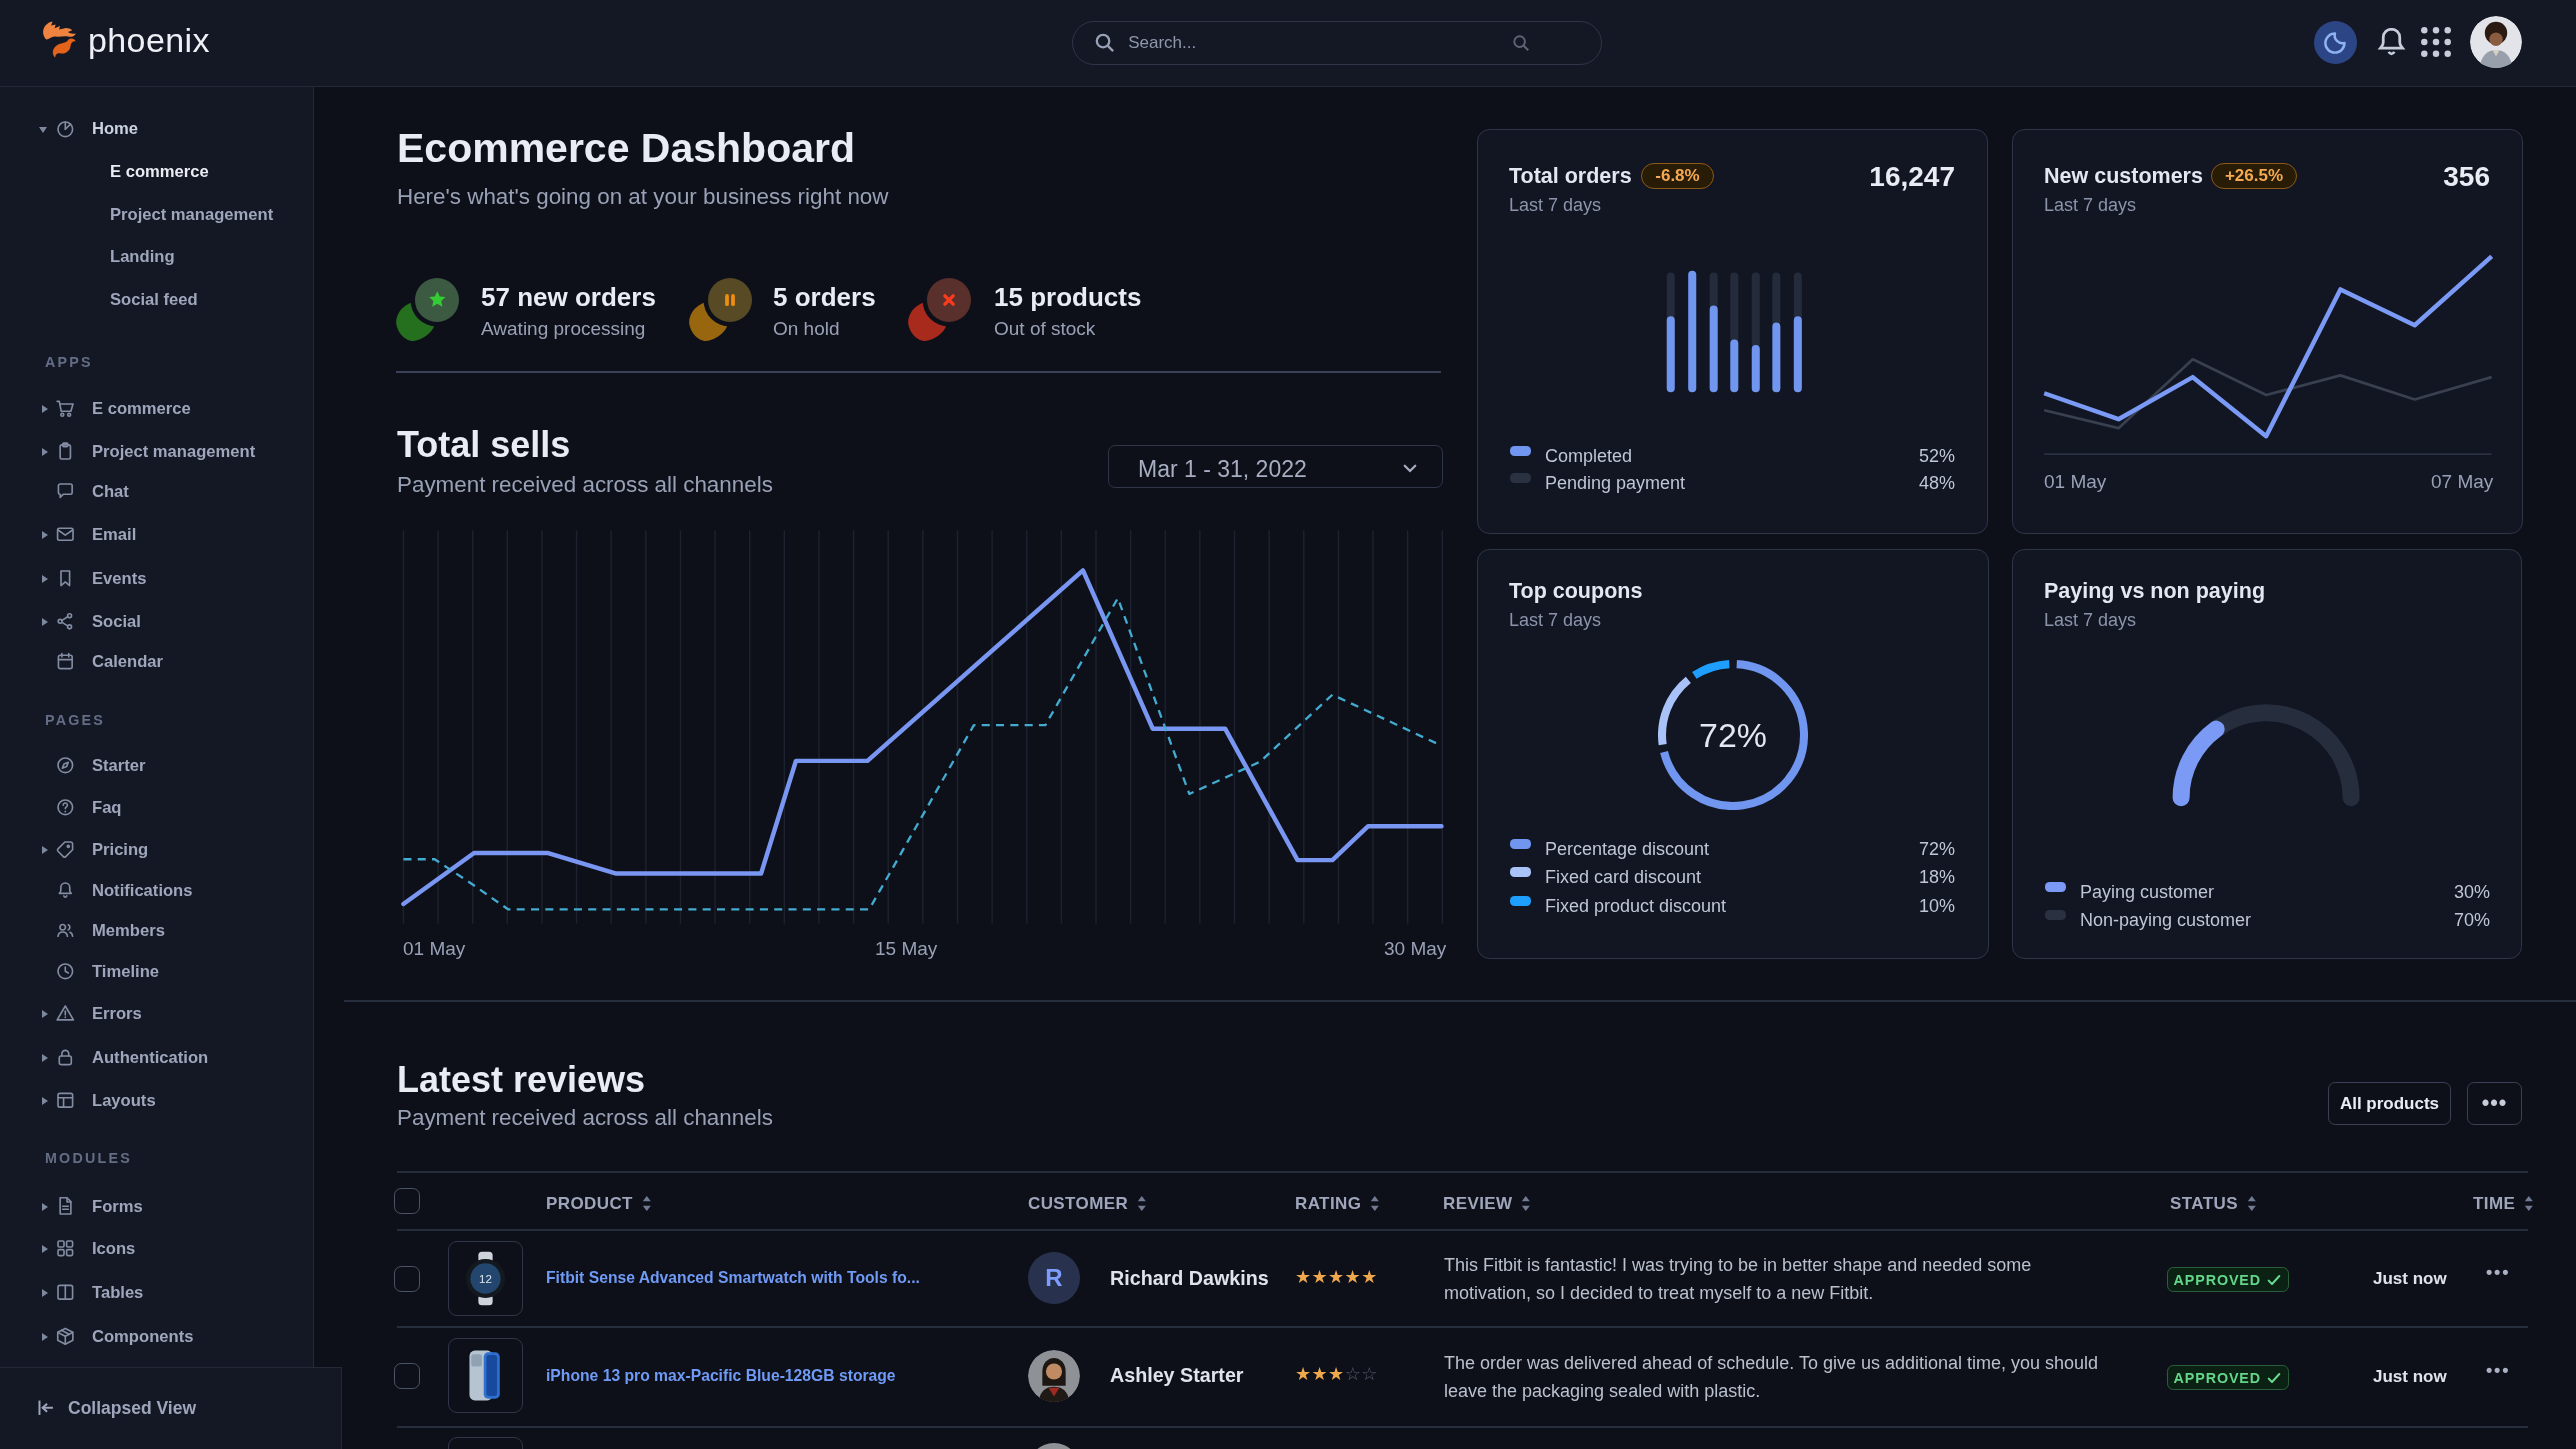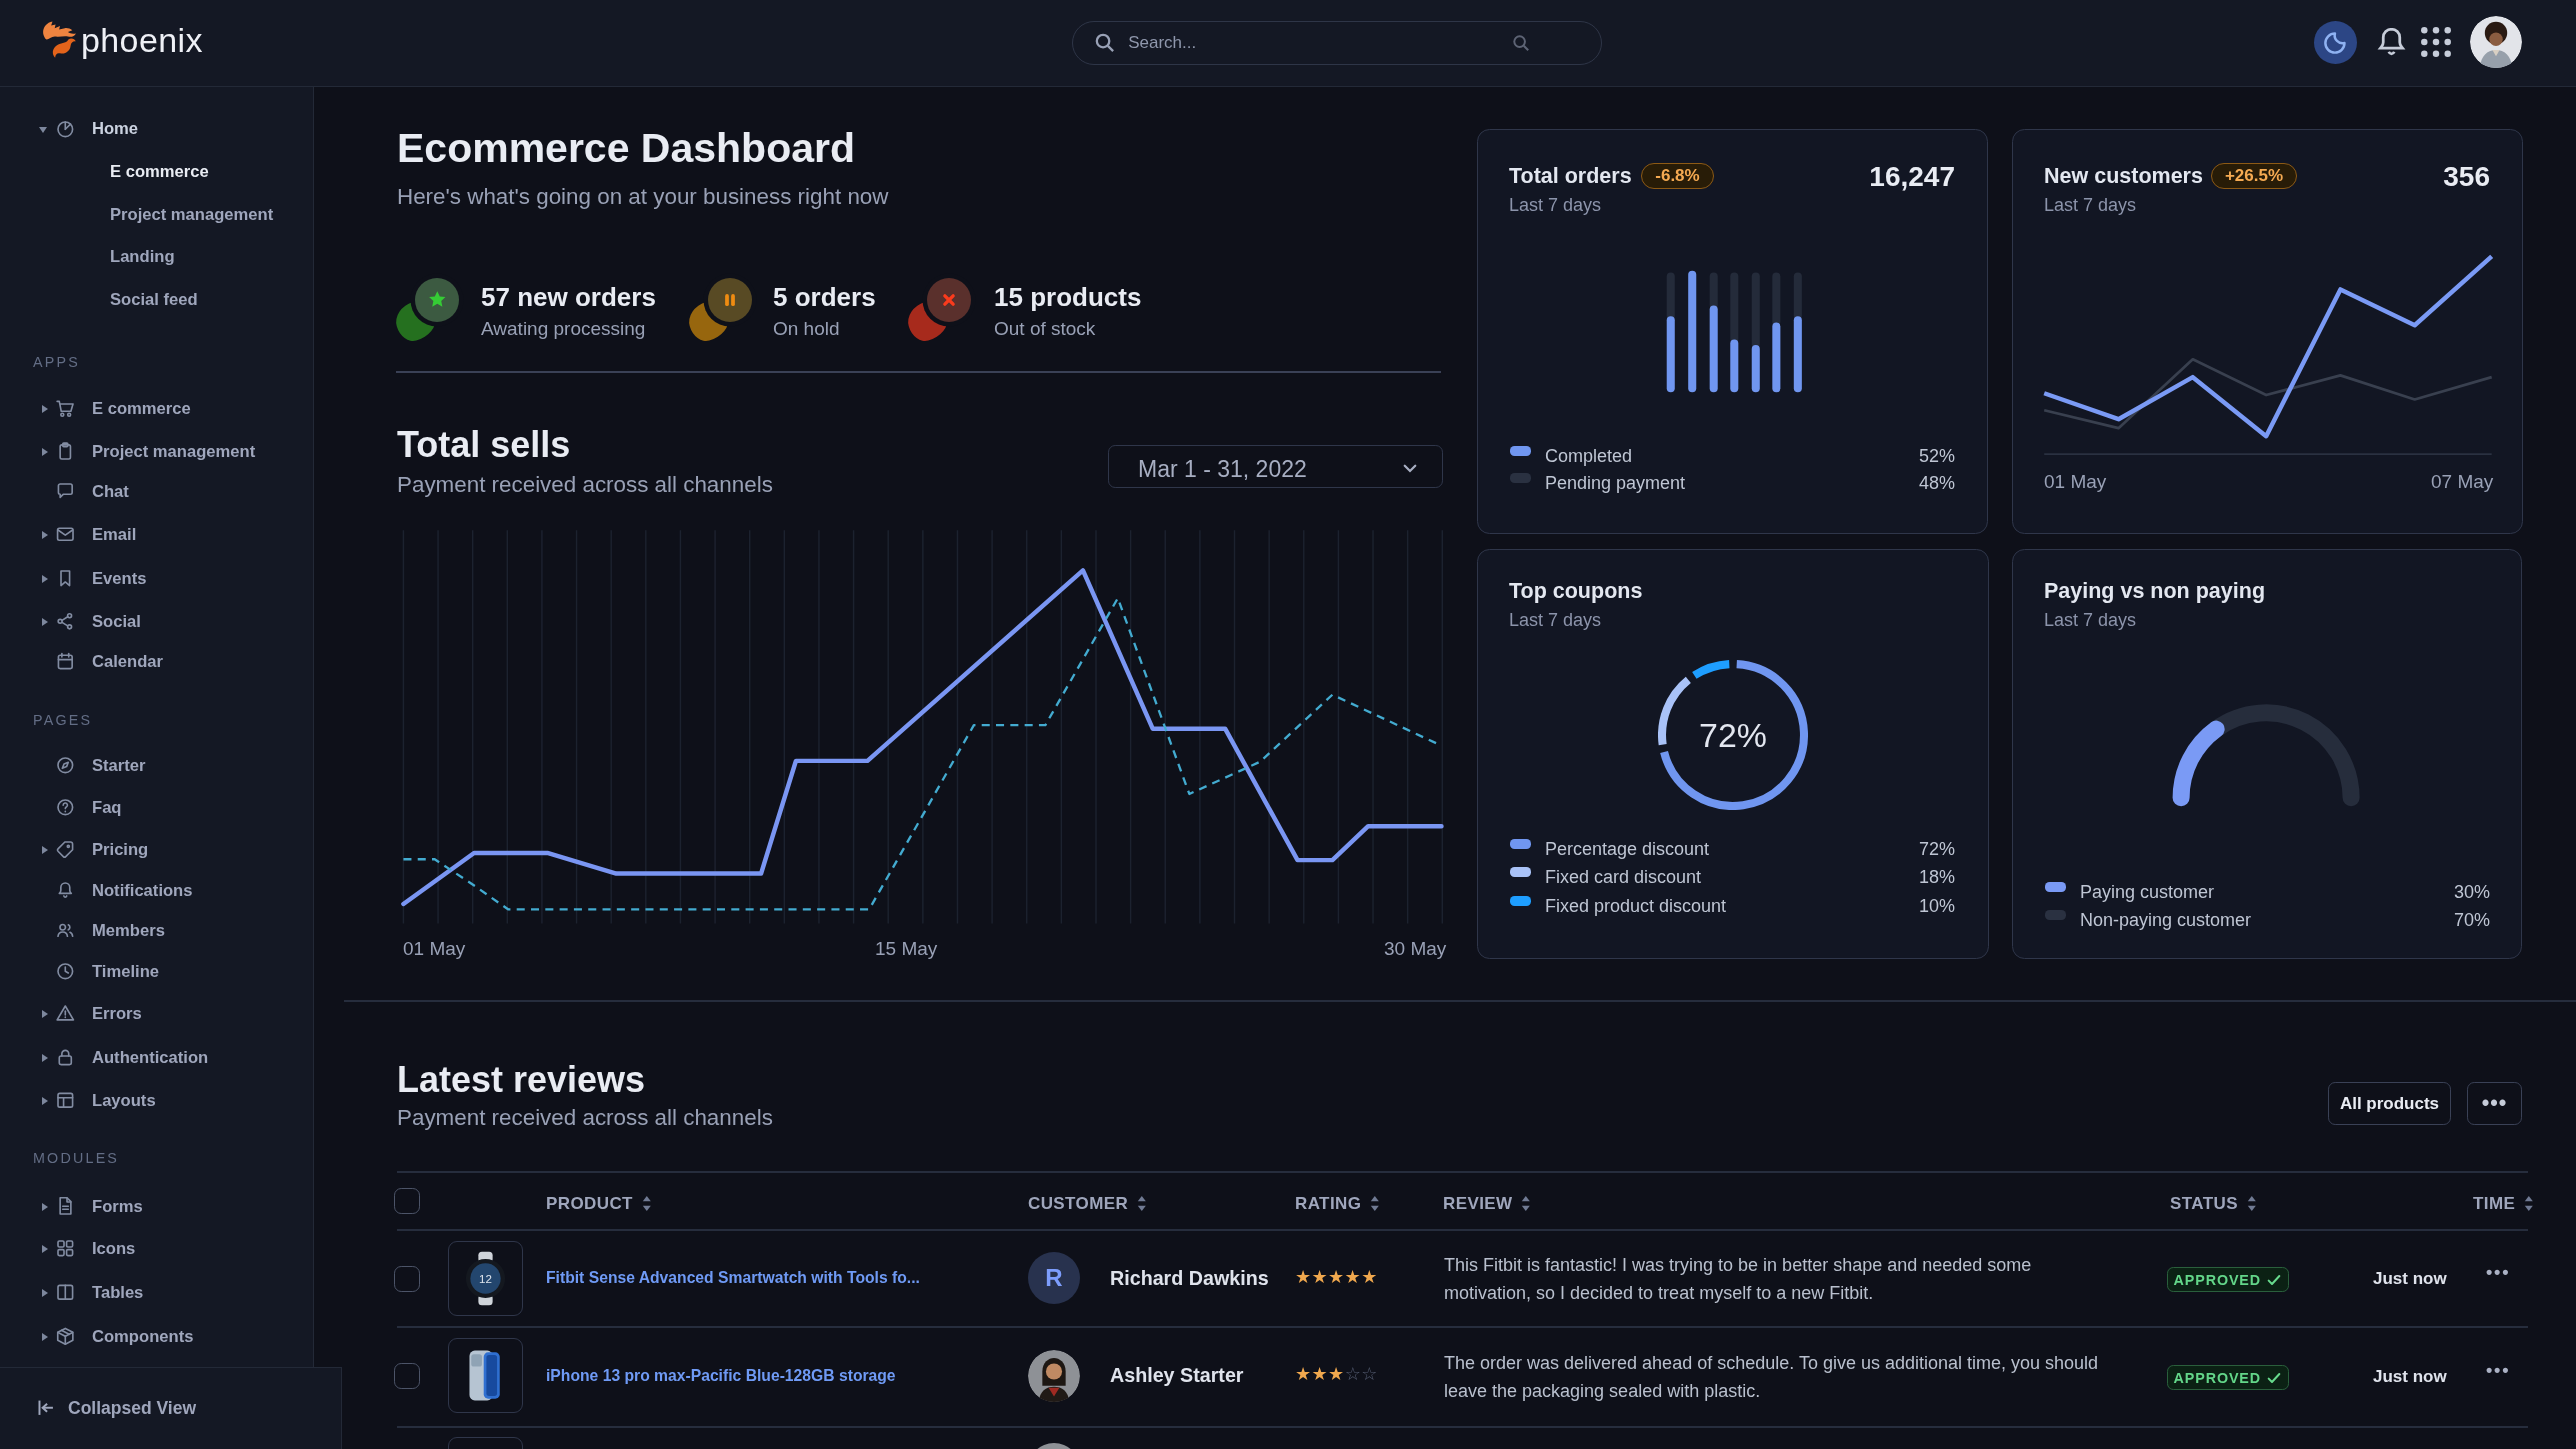--- a/index.html
+++ b/index.html
@@ -2,33 +2,33 @@
 <html style="font-size:14.3px"><head>
 <meta charset="utf-8">
 <style>
 *{margin:0;padding:0;box-sizing:border-box}
 html,body{width:2576px;height:1449px;background:#0e1019;font-family:"Liberation Sans",sans-serif;overflow:hidden}
 #app{position:relative;width:2576px;height:1449px;background:#0e1019;overflow:hidden}
 .abs{position:absolute}
 
 #navbar{position:absolute;left:0;top:0;width:2576px;height:87px;background:#141824;border-bottom:1.8px solid #232937;z-index:5}
 #logo{position:absolute;left:41px;top:19.7px;display:flex;align-items:center}
-#logo .lname{margin-left:2px;font-size:34px;font-weight:500;color:#eef0f6;letter-spacing:0.4px}
+#logo .lname{margin-left:9px;font-size:34px;font-weight:500;color:#eef0f6;letter-spacing:0.4px}
 #nsearch{position:absolute;left:1072px;top:20.6px;width:530px;height:44px;border:1.8px solid #2e3547;border-radius:22.4px;display:flex;align-items:center;color:#8a92a8}
 #nsearch .ph{font-size:17px;color:#8f97ac;margin-left:12.5px}
 
 #sidebar{position:absolute;left:0;top:87px;width:314px;height:1280px;background:#141824;border-right:1.8px solid #232937;z-index:4}
 .si{position:absolute;left:0;width:342px;height:41px;display:flex;align-items:center;color:#9fa6bc;font-size:16.6px;font-weight:600}
 .si .car{position:absolute;left:42px;width:0;height:0;border-left:6.3px solid #7d879d;border-top:4.5px solid transparent;border-bottom:4.5px solid transparent}
 .si .cardown{position:absolute;left:39px;width:0;height:0;border-top:6.3px solid #7d879d;border-left:4.5px solid transparent;border-right:4.5px solid transparent}
 .si .sic{position:absolute;left:55px;width:20.6px;height:20.6px}
 .si .sic svg{width:20.6px;height:20.6px;display:block}
 .si .stx{position:absolute;left:92px;white-space:nowrap}
 .si .stx2{position:absolute;left:110px;white-space:nowrap}
-.slabel{position:absolute;left:33px;width:269px;font-size:14.3px;font-weight:400;letter-spacing:2.2px;color:#636d85}
+.slabel{position:absolute;left:45px;width:269px;font-size:14.3px;font-weight:700;letter-spacing:2.2px;color:#636d85}
 #collapsed{position:absolute;left:0;top:1367px;width:342px;height:82px;background:#141824;border-top:1.8px solid #232937;border-right:1.8px solid #232937;z-index:6}
 
 .h2{position:absolute;font-size:41px;font-weight:700;color:#e9ecf3;letter-spacing:0}
 .h3{position:absolute;font-size:36px;font-weight:700;color:#e9ecf3}
 .sub{position:absolute;font-size:22.4px;color:#99a1b6}
 .divider{position:absolute;height:1.8px;background:#3a4156}
 .divider2{position:absolute;height:1.8px;background:#262d3d}
 
 .stat{position:absolute;top:274px;width:67px;height:72px}
 .stat .blob{position:absolute;left:0;top:28px;width:39px;height:38px;border-radius:58% 42% 62% 38%/50% 55% 45% 50%;transform:rotate(-16deg)}

